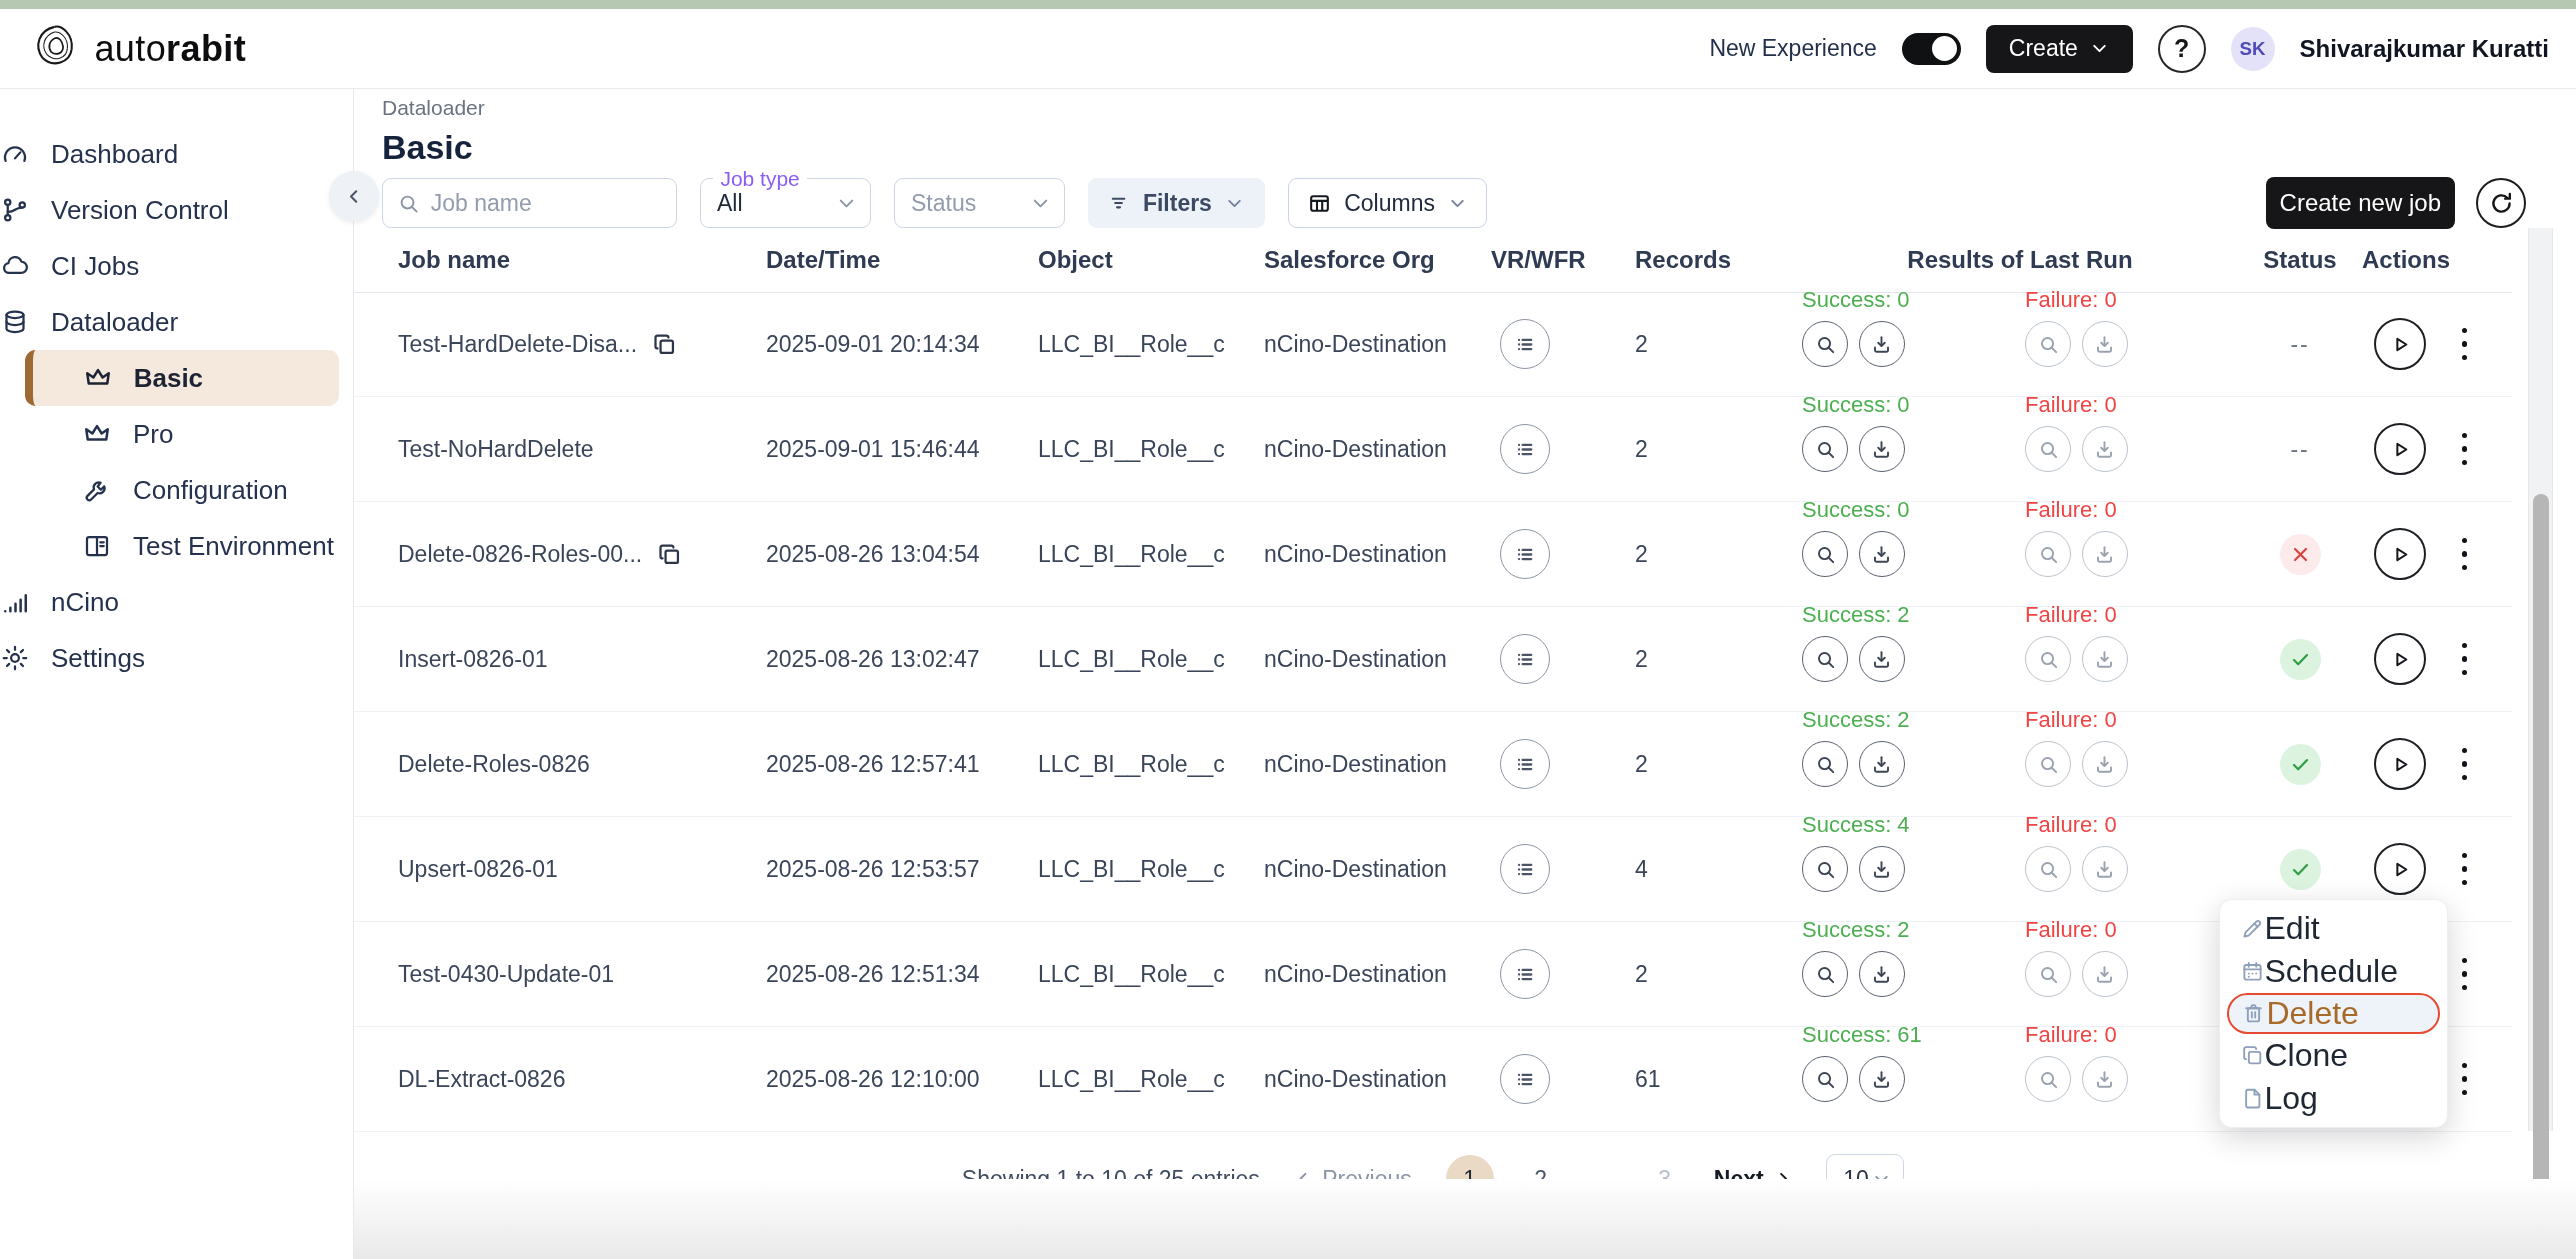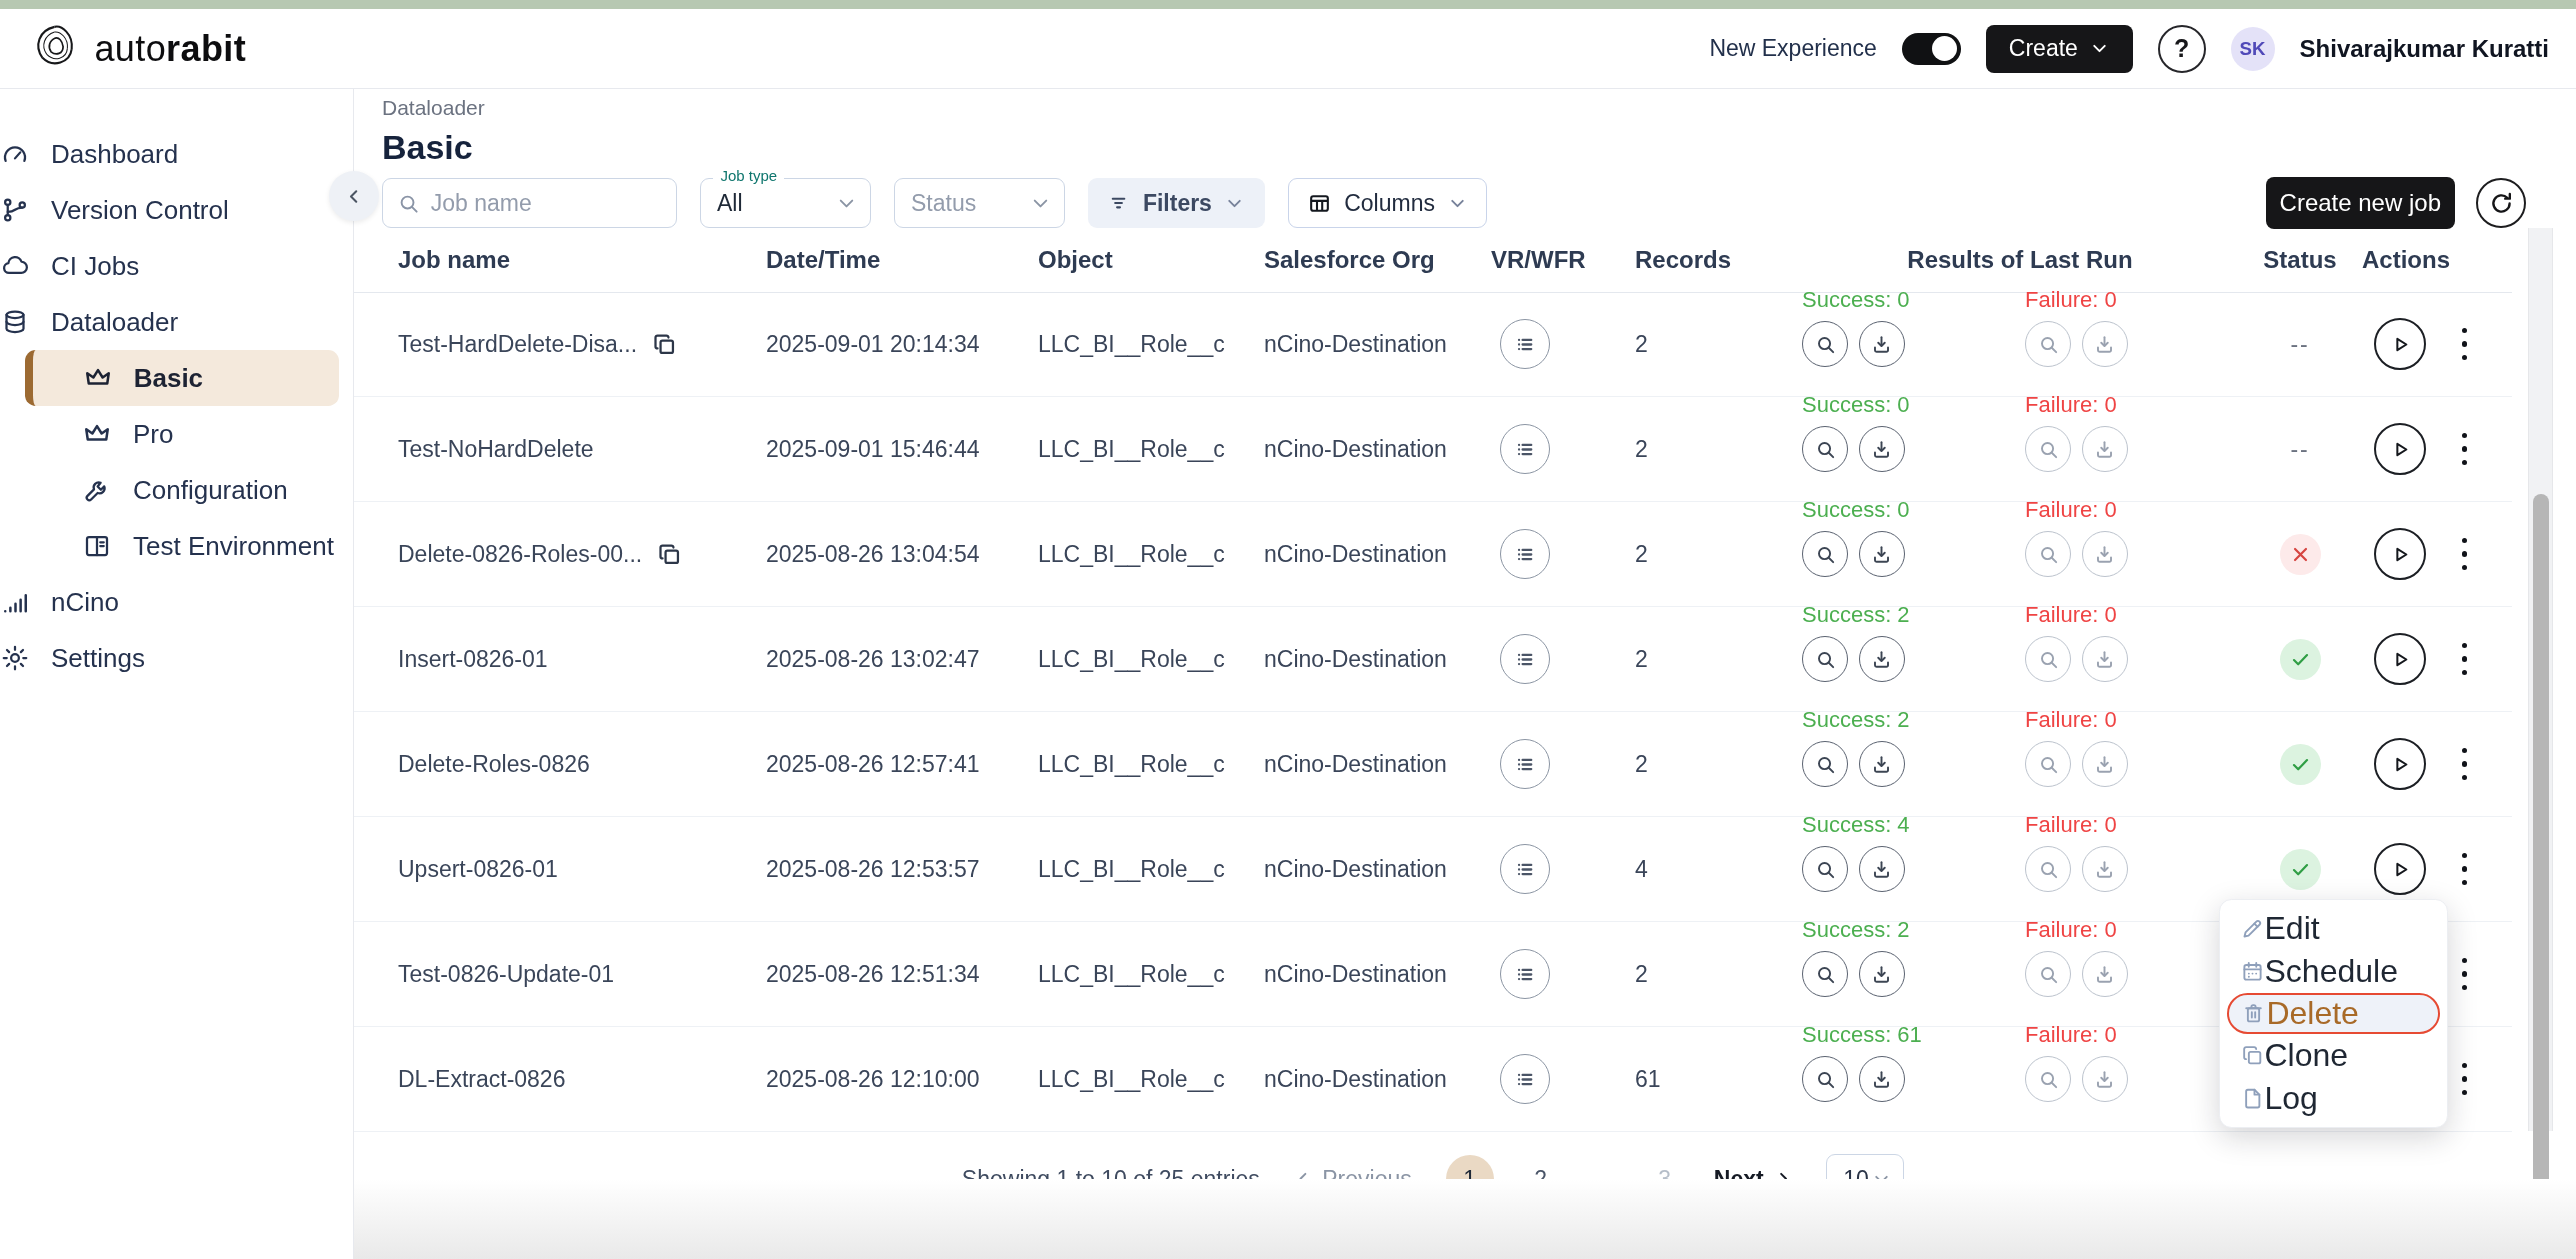--- a/index.html
+++ b/index.html
@@ -54,21 +54,21 @@
     display:flex; align-items:center; gap:10.7px; padding:0 14px; background:#fff; }
   .search-box svg { width:23px; height:23px; color:#8a94a6; flex:0 0 auto; }
   .search-box input { border:none; outline:none; font-size:23px; width:100%; font-family:inherit; color:#36425a; background:transparent; }
   .search-box input::placeholder { color:#939cac; }
   .select { position:relative; height:50px; border:1.8px solid #ccd6e5; border-radius:9px; background:#fff;
     display:flex; align-items:center; padding:0 12.4px 0 16px; cursor:pointer; }
   .select .value { font-size:23px; color:#1f2937; }
   .select .placeholder { font-size:23px; color:#939cac; }
   .select .chev { margin-left:auto; width:23px; height:23px; color:#8b95a5; }
   .floating-label { position:absolute; top:-12.4px; left:12.4px; background:#fff; padding:0 7px;
-    font-size:15px; color:#0f766e; }
+    font-size:21px; color:#8b5cf6; }
   .sel-jobtype { width:171px; } .sel-status { width:171px; }
   .btn-filters { height:50px; background:#edf1f8; border:none; border-radius:9px; display:flex;
     align-items:center; gap:12.4px; padding:0 19.5px; font-size:23px; font-weight:600; color:#3c4962; cursor:pointer; font-family:inherit; }
   .btn-filters svg { width:23px; height:23px; }
   .btn-columns { height:50px; background:#fff; border:1.8px solid #c9d4ea; border-radius:9px; display:flex;
     align-items:center; gap:12.4px; padding:0 18px; font-size:23px; color:#222c3f; cursor:pointer; font-family:inherit; }
   .btn-columns svg { width:25px; height:25px; color:#14181f; }
   .btn-columns .chev, .btn-filters .chev { width:21px; height:21px; color:#77829a; }
   .toolbar-right { margin-left:auto; display:flex; align-items:center; gap:21px; }
   .btn-create-job { background:#161618; color:#fff; border:none; border-radius:8px; height:52px;
@@ -798,21 +798,21 @@
       <span class="kebab">
             <i></i>
             <i></i>
             <i></i>
           </span>
     </div>
       </div>
       <div class="trow grid">
     <div></div>
     <div class="job-cell">
-      <span class="cell-text">Test-0826-Update-01</span>
+      <span class="cell-text">Test-0430-Update-01</span>
 
     </div>
     <div class="cell-text">2025-08-26 12:51:34</div>
     <div class="cell-text">LLC_BI__Role__c</div>
     <div class="cell-text">nCino-Destination</div>
     <div>
           <span class="vr-btn">
             <svg viewBox="0 0 24 24" fill="none" stroke="currentColor" stroke-width="2.2" stroke-linecap="round" stroke-linejoin="round">
               <path d="M9.2 7.6h8.3M9.2 12h8.3M9.2 16.4h8.3"></path>
               <path d="M5.8 7.6h.01M5.8 12h.01M5.8 16.4h.01"></path>

